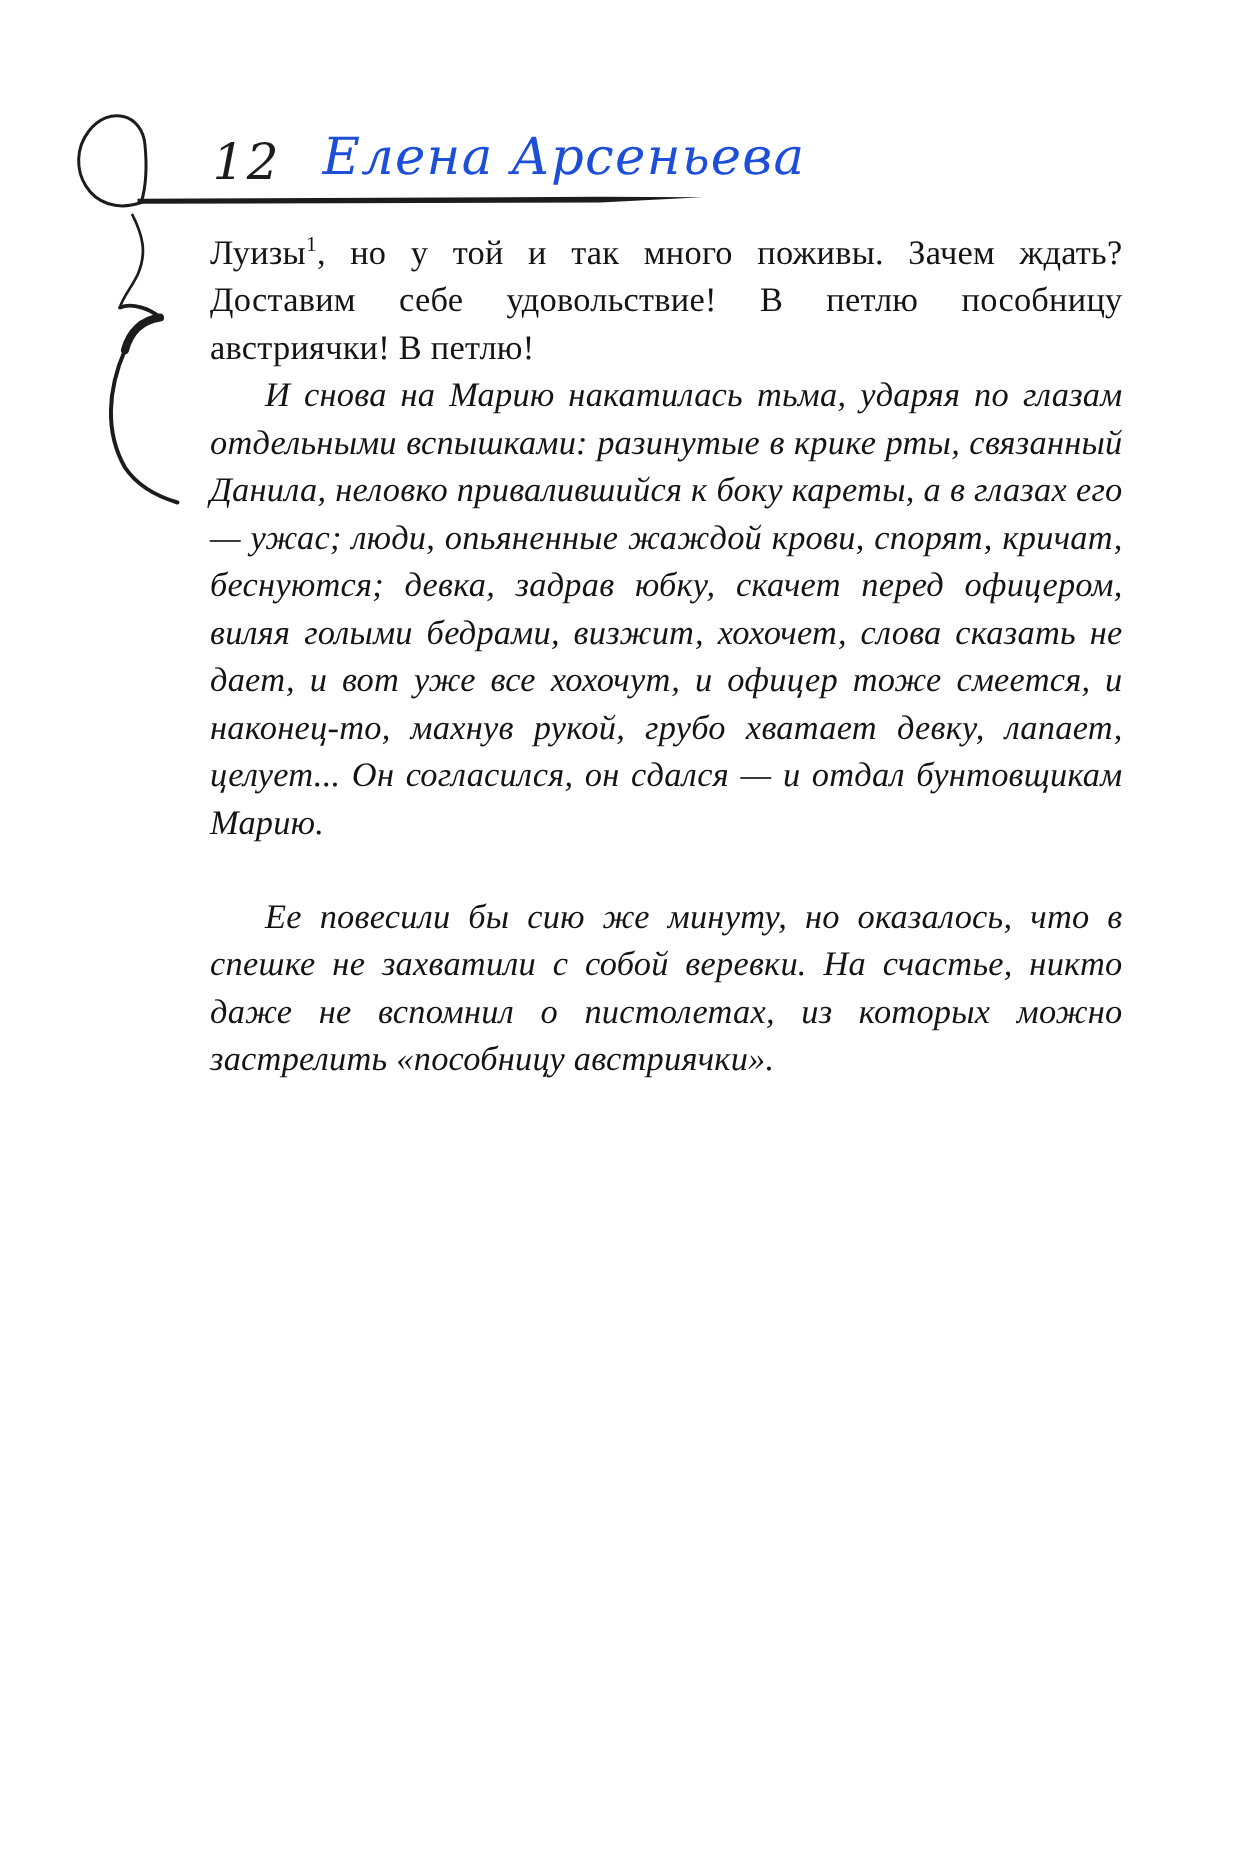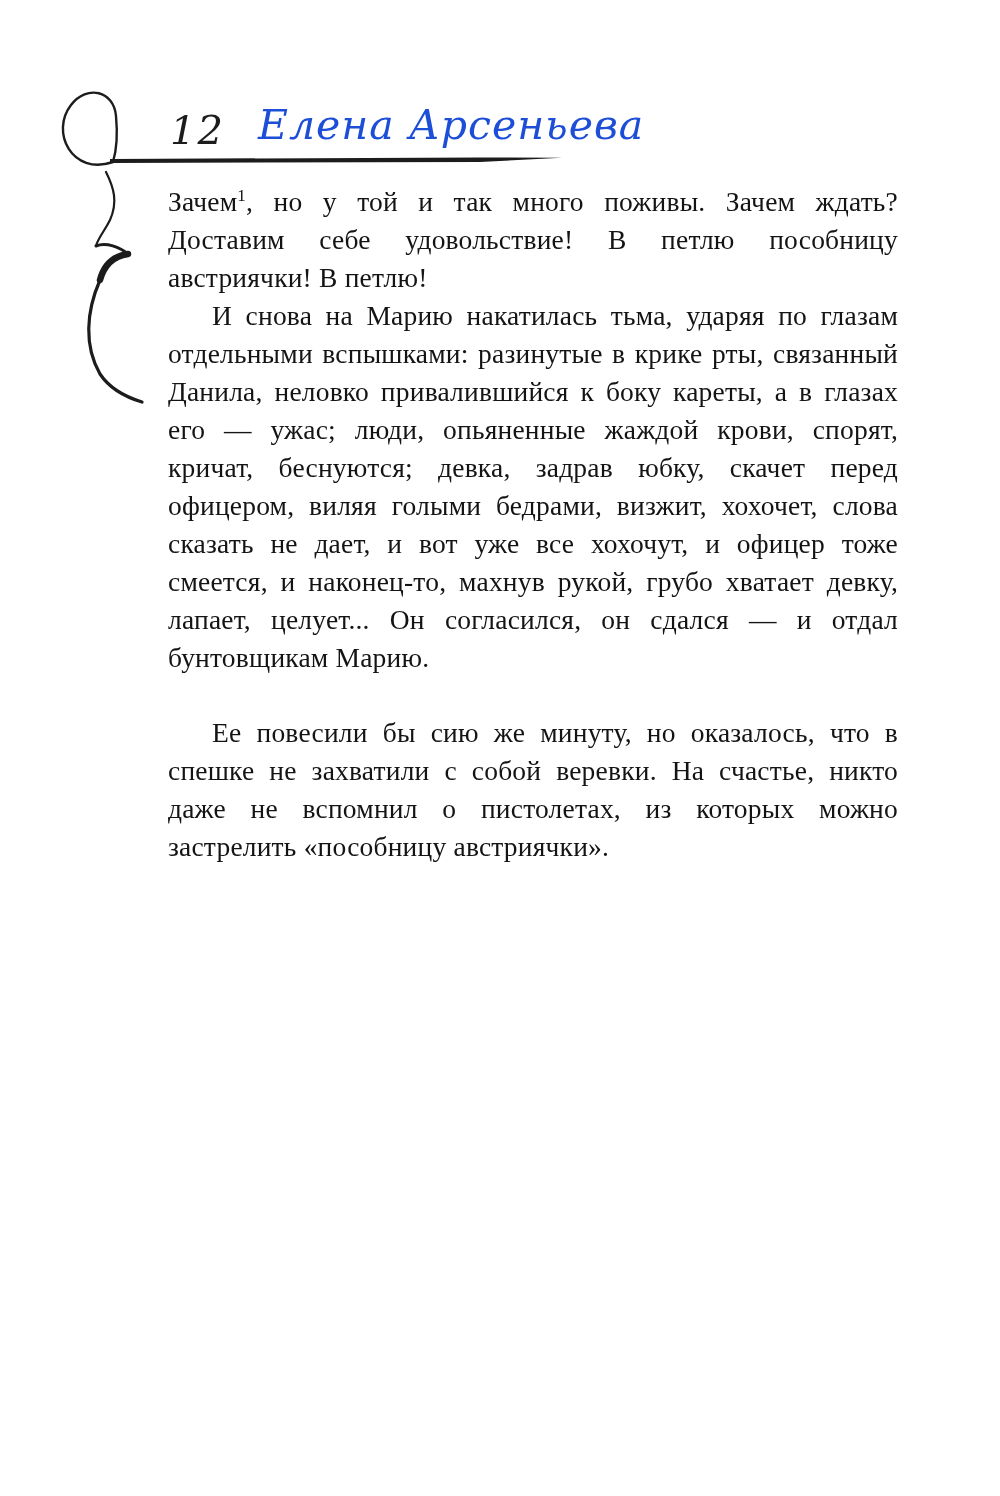--- a/index.html
+++ b/index.html
@@ -57,20 +57,21 @@
     line-height: 38px;
     letter-spacing: 0.2px;
     text-align: justify;
   }
   .text-column p {
     margin: 0;
     padding: 0;
   }
   .text-column p.indent {
     text-indent: 44px;
+    font-style: italic;
   }
   sup.fn-ref {
     font-size: 62%;
     line-height: 0;
     vertical-align: super;
   }
   .section-break {
     height: 37px;
   }
   
@@ -118,21 +119,21 @@
 
     <path d="M50,200 C36,232 34,266 50,294 C58,306 72,316 92,322" fill="none" stroke="#1c1c1c" stroke-width="3.2" stroke-linecap="round"></path>
   </svg>
 
   <div class="page-number">12</div>
 
   <div class="author-name">Елена Арсеньева</div>
 
   <main class="text-column">
 
-    <p><span>Зачем</span><sup class="fn-ref">1</sup><span>, но у той и так много поживы. Зачем ждать? Доставим себе удовольствие! В петлю пособницу австриячки! В петлю!</span></p>
+    <p><span>Луизы</span><sup class="fn-ref">1</sup><span>, но у той и так много поживы. Зачем ждать? Доставим себе удовольствие! В петлю пособницу австриячки! В петлю!</span></p>
 
     <p class="indent">И снова на Марию накатилась тьма, ударяя по глазам отдельными вспышками: разинутые в крике рты, связанный Данила, неловко привалившийся к боку кареты, а в глазах его — ужас; люди, опьяненные жаждой крови, спорят, кричат, беснуются; девка, задрав юбку, скачет перед офицером, виляя голыми бедрами, визжит, хохочет, слова сказать не дает, и вот уже все хохочут, и офицер тоже смеется, и наконец-то, махнув рукой, грубо хватает девку, лапает, целует... Он согласился, он сдался — и отдал бунтовщикам Марию.</p>
 
     <div class="section-break"></div>
 
     <p class="indent">Ее повесили бы сию же минуту, но оказалось, что в спешке не захватили с собой веревки. На счастье, никто даже не вспомнил о пистолетах, из которых можно застрелить «пособницу австриячки».</p>
 
 
 
   </main>

